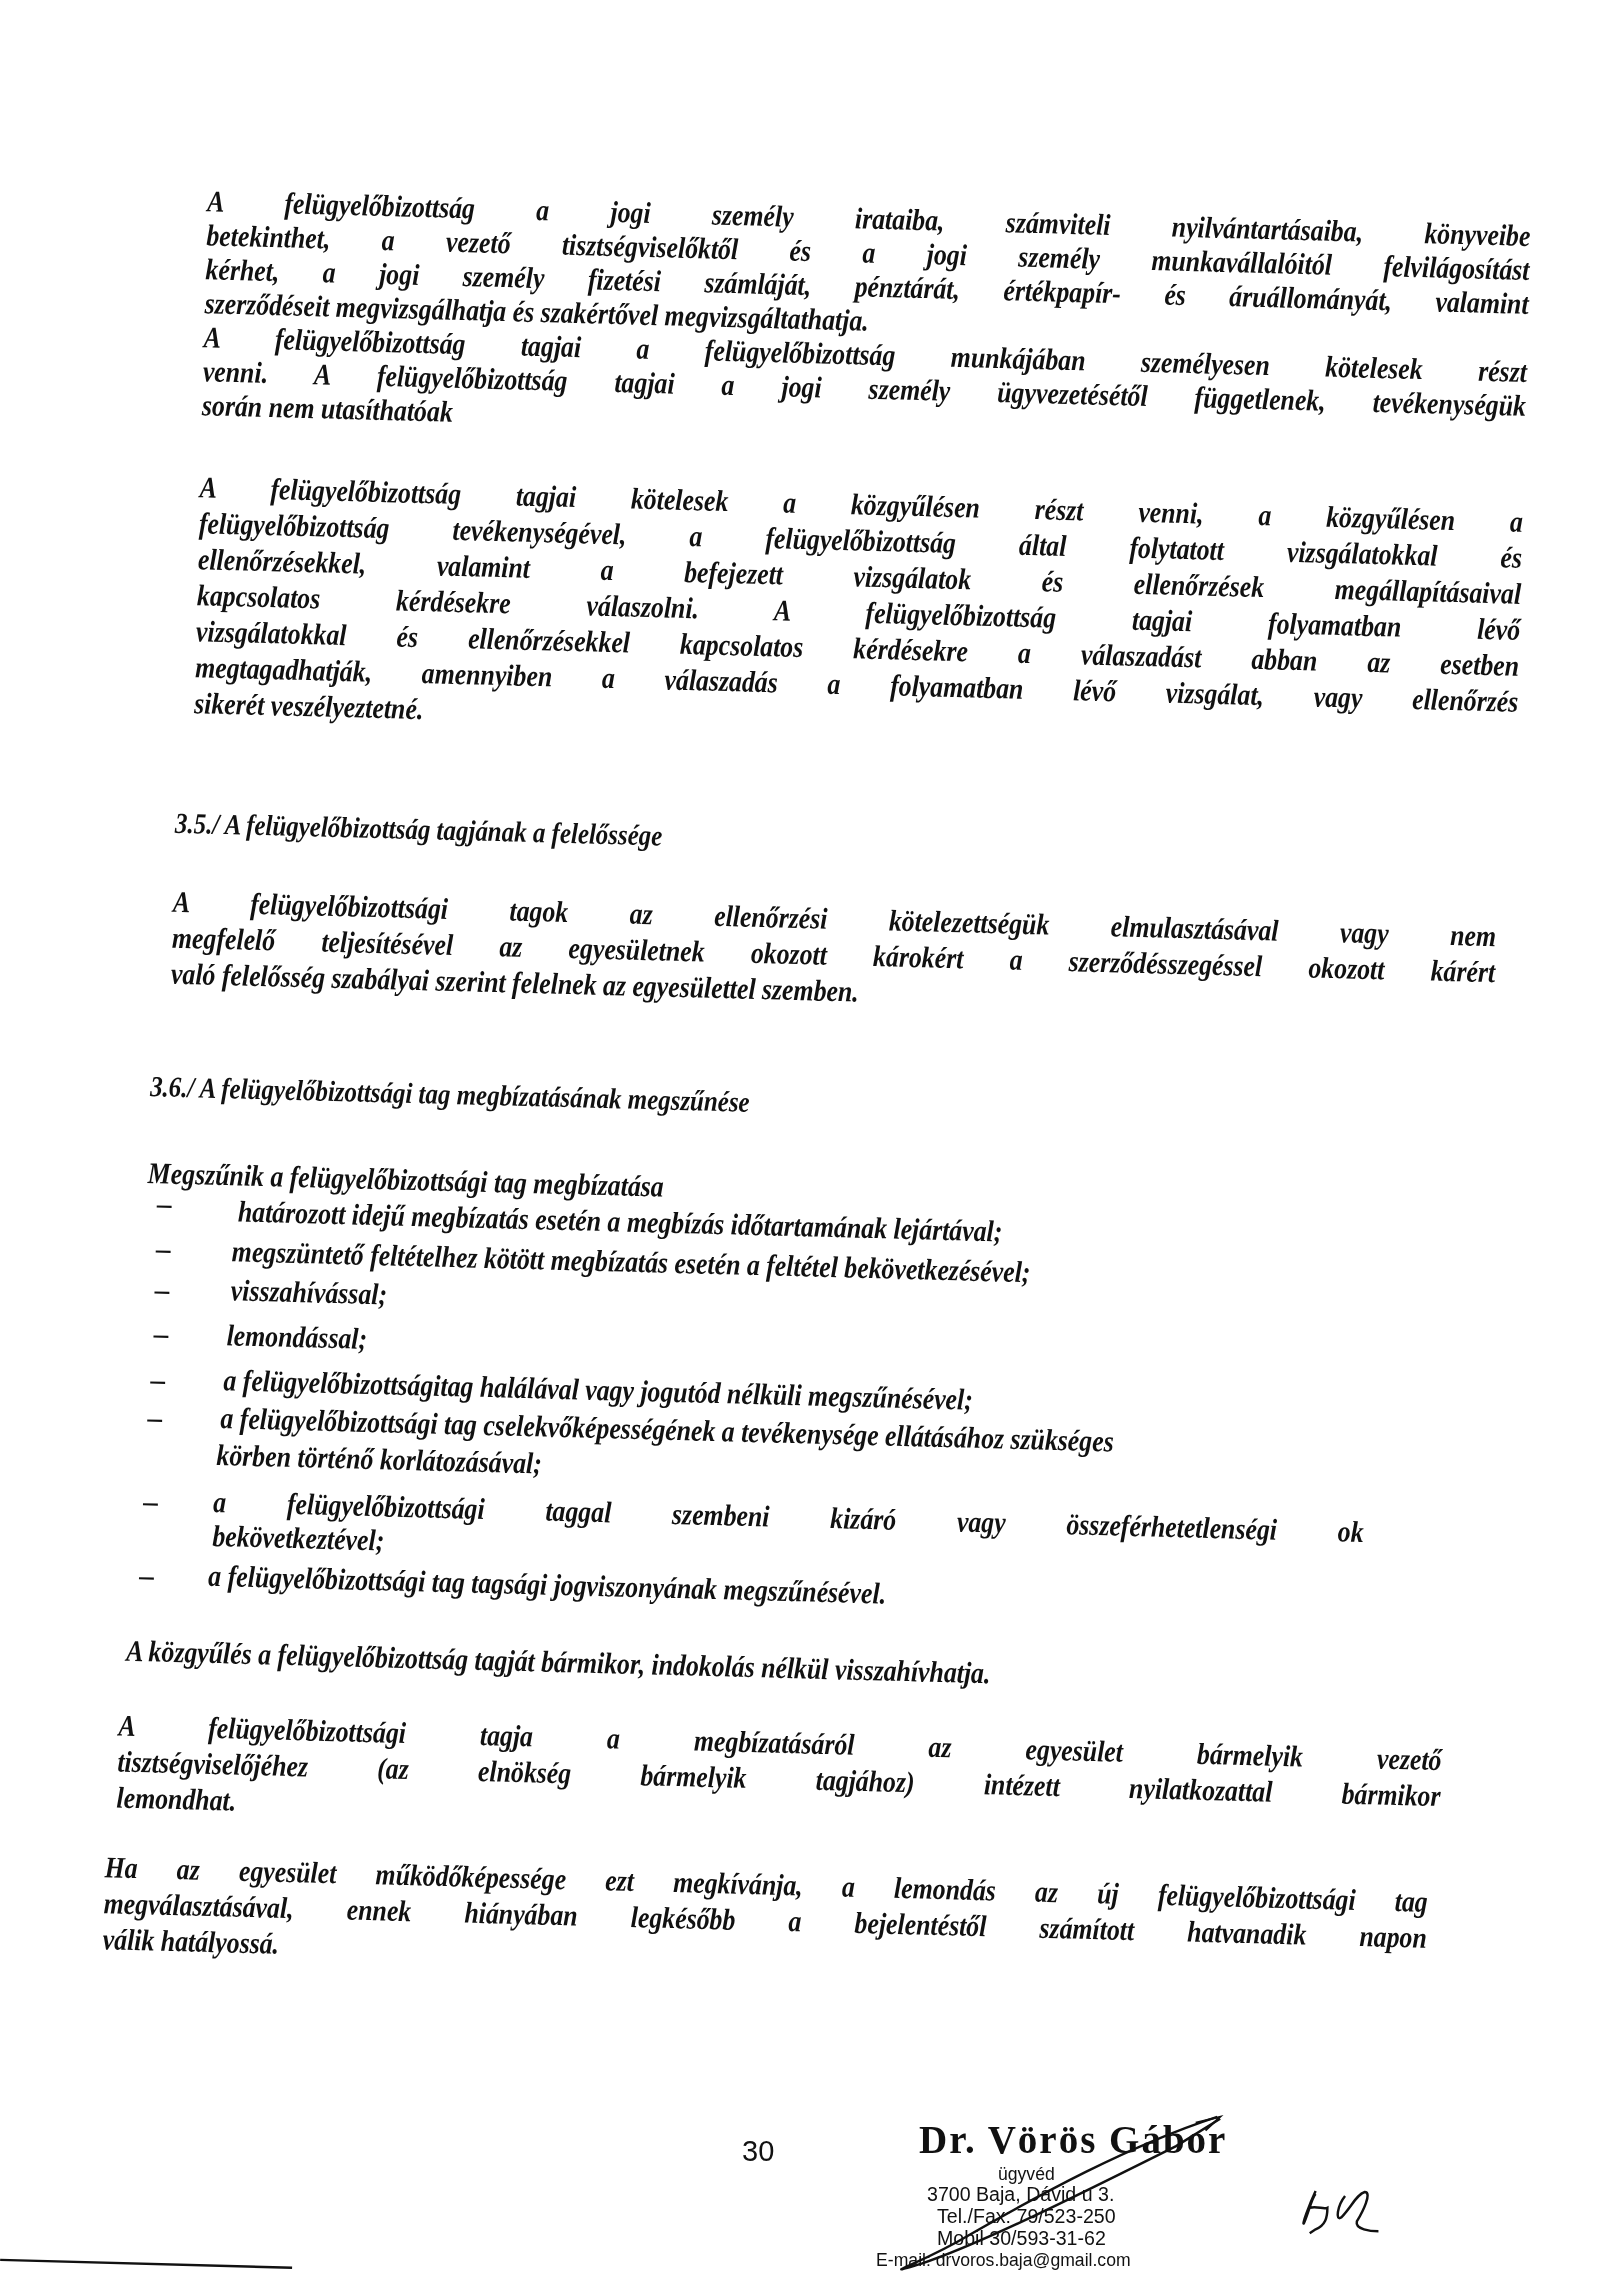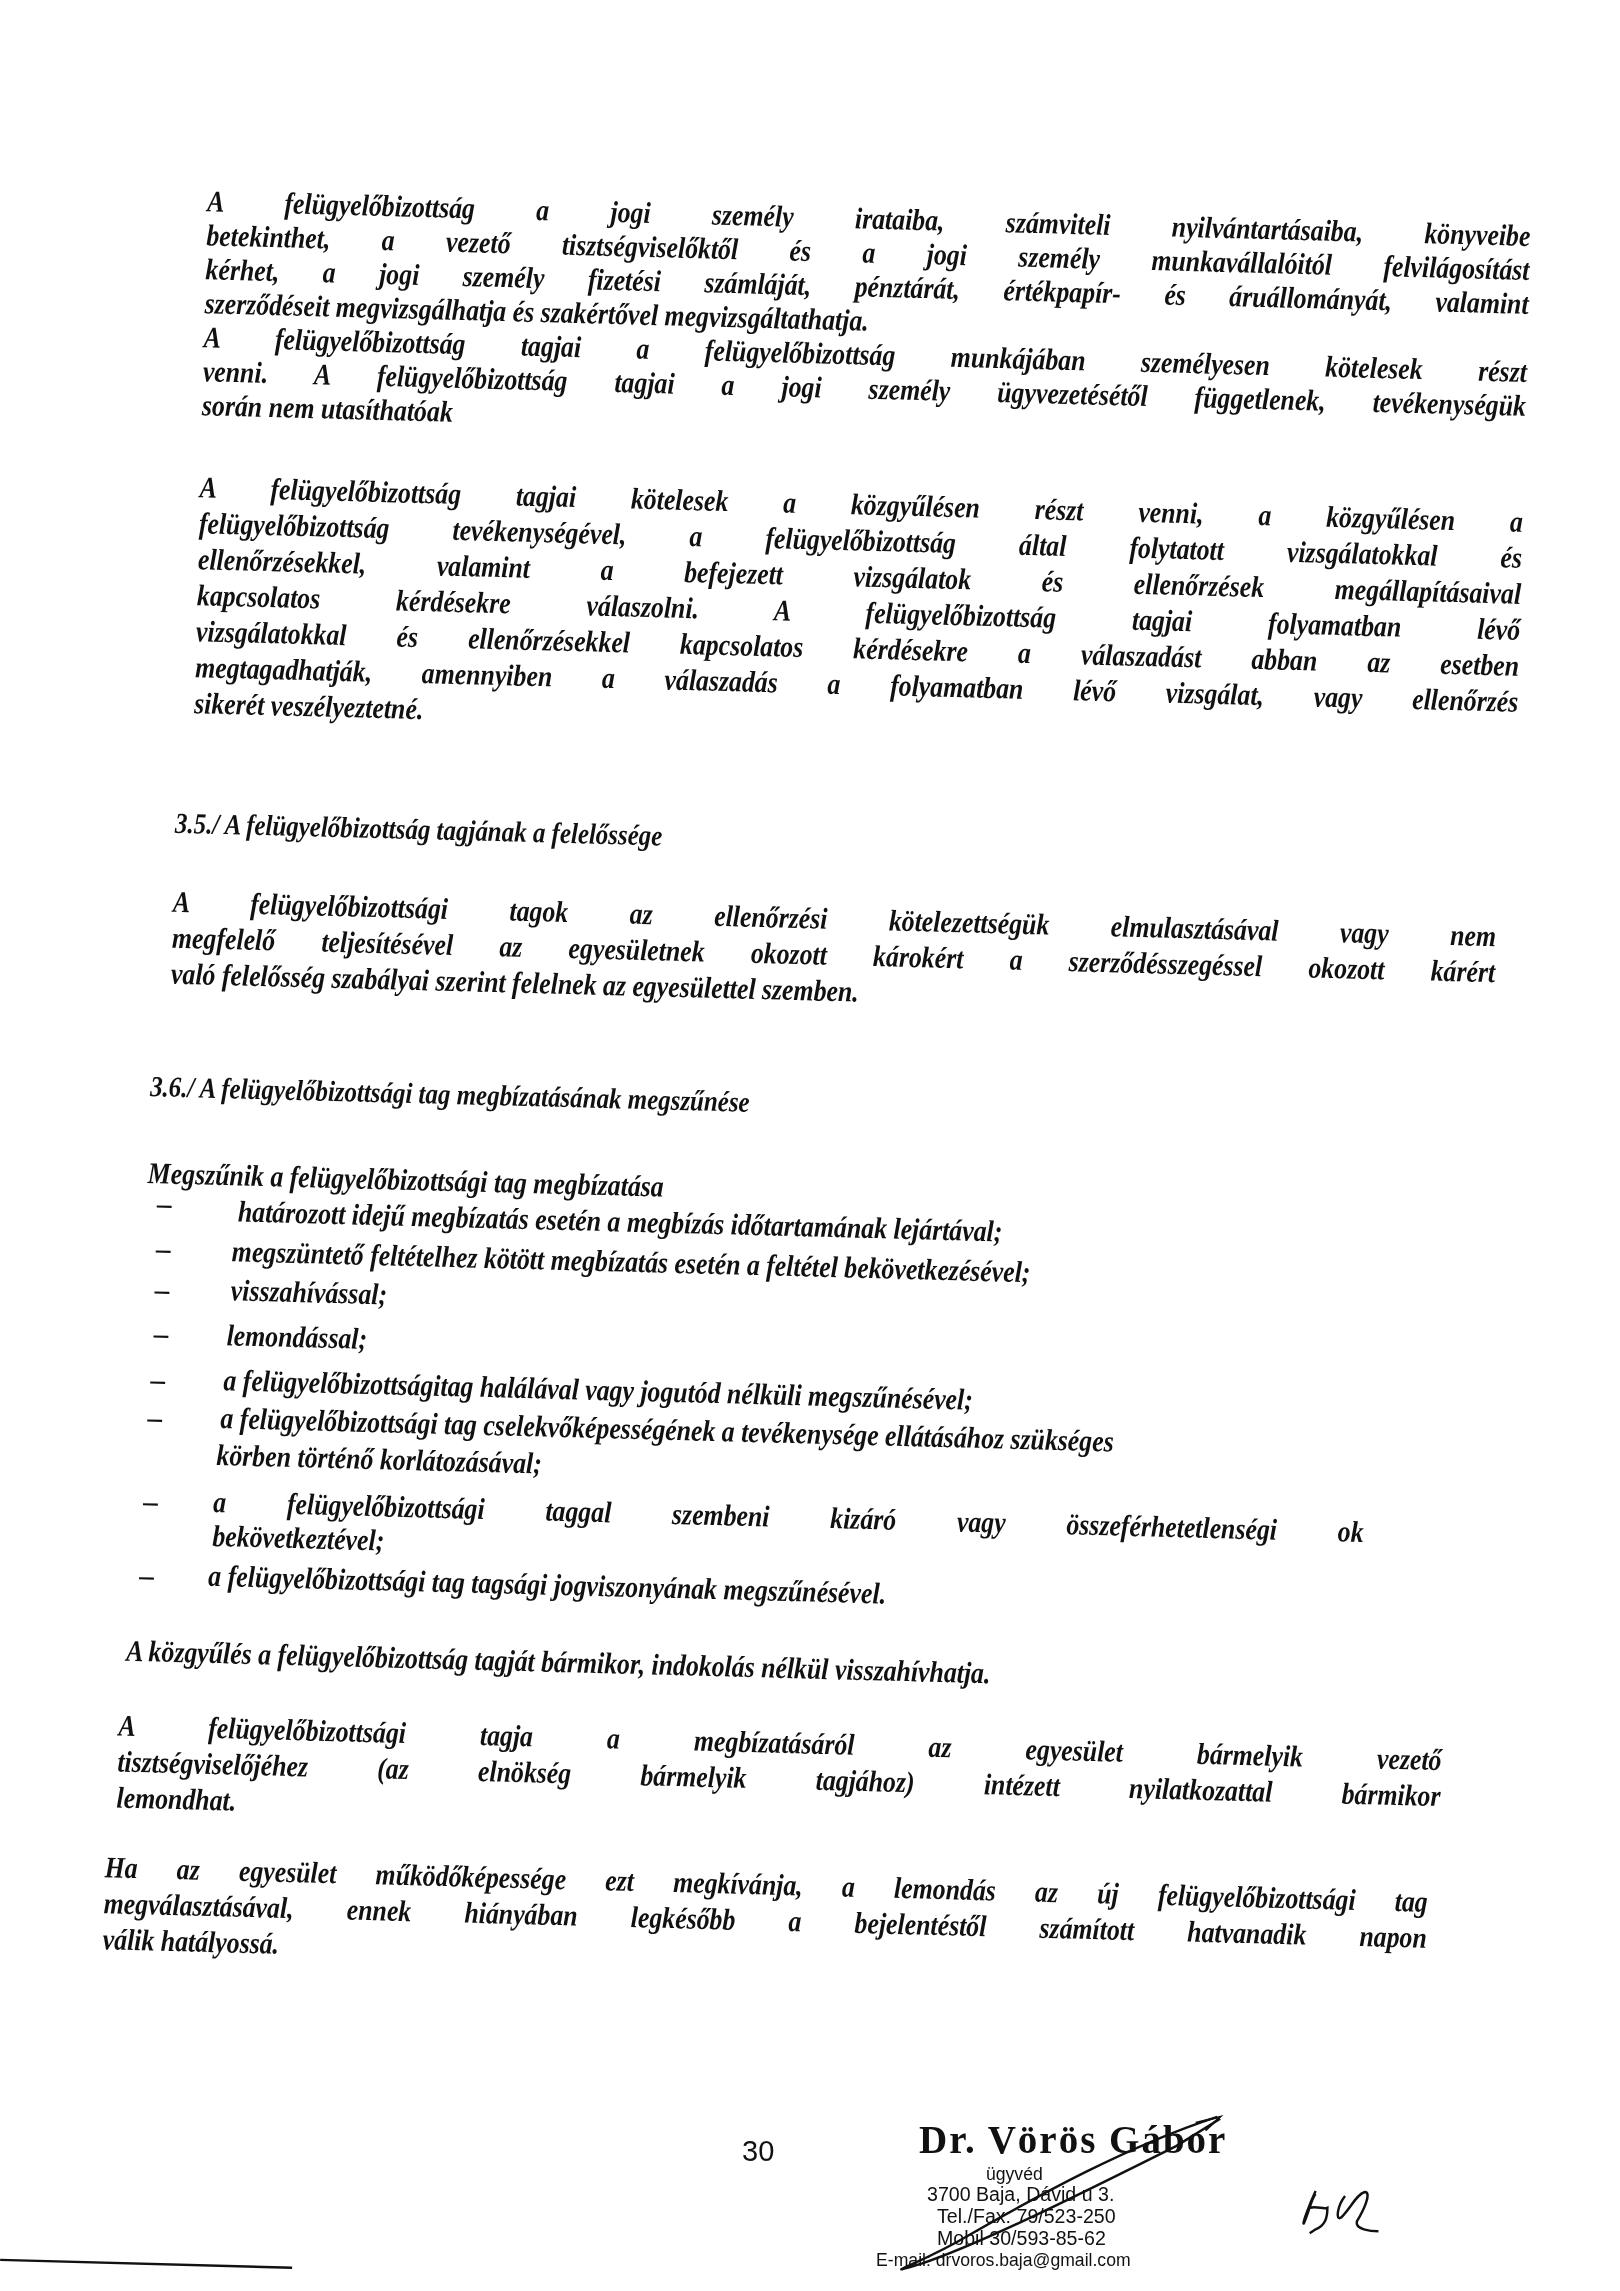--- a/index.html
+++ b/index.html
@@ -129,24 +129,24 @@
     <span class="ln">Ha az egyesület működőképessége ezt megkívánja, a lemondás az új felügyelőbizottsági tag</span>
     <span class="ln">megválasztásával, ennek hiányában legkésőbb a bejelentéstől számított hatvanadik napon</span>
     <span class="ln last">válik hatályossá.</span>
   </div>
 </div>
 
 <div class="pagenum">30</div>
 
 <div class="stamp">
   <div class="name">Dr. Vörös Gábor</div>
-  <div class="line" style="left:104px; top:57px; font-size:17.6px;">ügyvéd</div>
+  <div class="line" style="left:116px; top:57px; font-size:17.6px;">ügyvéd</div>
   <div class="line" style="left:45px; top:76px; font-size:19.6px;">3700 Baja, Dávid u 3.</div>
   <div class="line" style="left:55px; top:98px; font-size:19.6px;">Tel./Fax: 79/523-250</div>
-  <div class="line" style="left:55px; top:120px; font-size:19.6px;">Mobil 30/593-85-62</div>
+  <div class="line" style="left:55px; top:120px; font-size:19.6px;">Mobil 30/593-31-62</div>
   <div class="line" style="left:-5.9px; top:143px; font-size:17.6px;">E-mail: drvoros.baja@gmail.com</div>
   <svg width="412" height="186" viewBox="0 0 420 190">
     <path d="M342 10 C 250 40, 160 90, 90 130 C 40 160, -10 175, 40 160 C 100 140, 200 90, 300 40 L 345 12" fill="none" stroke="#111" stroke-width="2.5"></path>
     <path d="M320 16 L 345 10 L 330 24" fill="none" stroke="#111" stroke-width="2"></path>
   </svg>
 </div>
 
 <svg class="initials" width="108" height="69" viewBox="0 0 110 70">
   <path d="M22 5 C 15 20, 8 40, 10 38 C 14 30, 18 12, 22 8 M16 22 C 24 20, 30 24, 34 22 C 34 32, 32 40, 22 44 L 16 48" fill="none" stroke="#111" stroke-width="2.5"></path>
   <path d="M52 10 C 44 20, 42 36, 48 32 C 58 22, 64 8, 72 6 C 80 6, 70 26, 64 36 C 62 44, 78 46, 86 46" fill="none" stroke="#111" stroke-width="2.5"></path>

